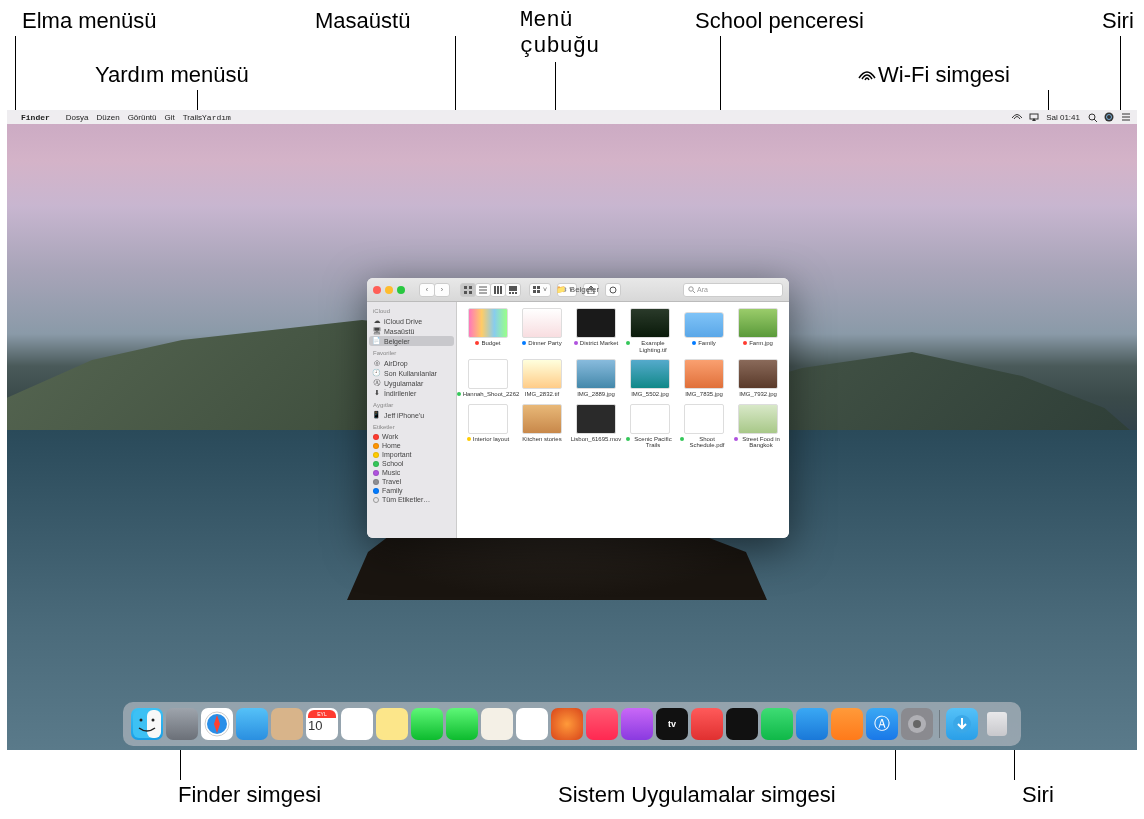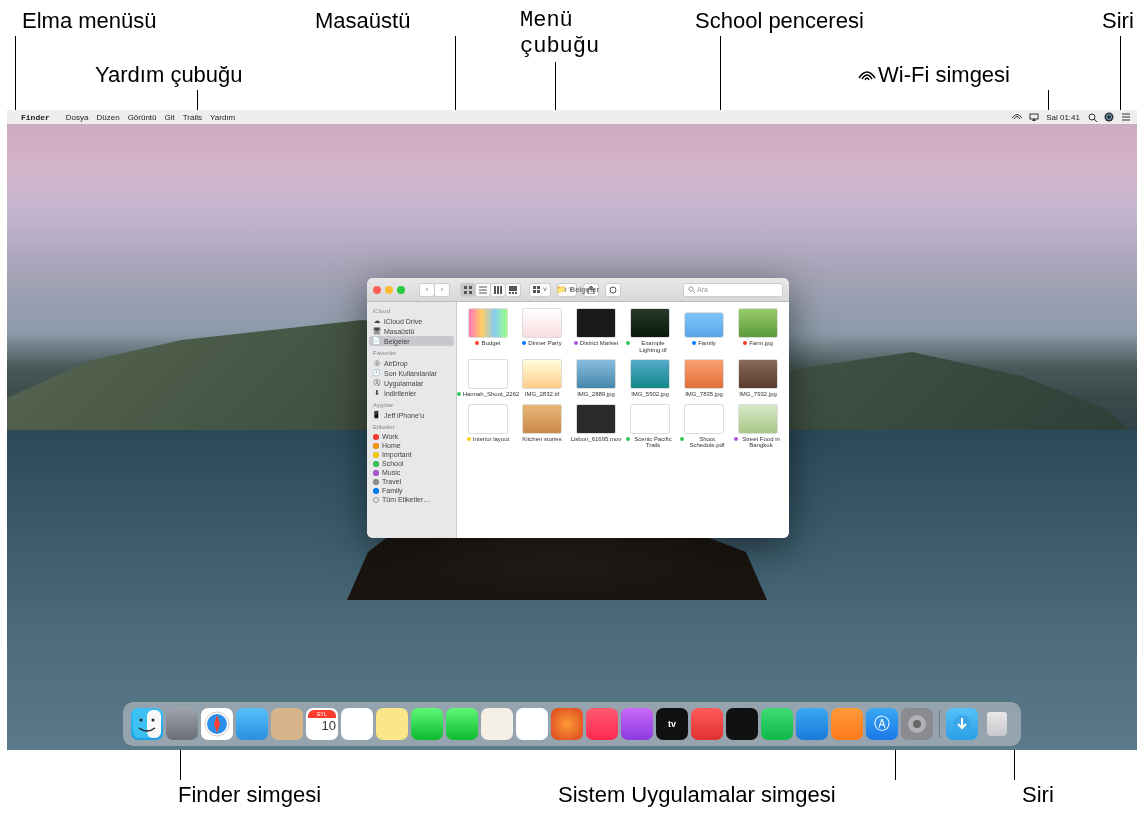--- a/index.html
+++ b/index.html
@@ -168,21 +168,21 @@
 .t16 { background: #fff;}
 .t17 { background: #fff;}
 .t18 { background: linear-gradient(#d8e8c8,#a8c888);}
 </style>
 </head>
 <body>
 
 <div class="callout" style="left:22px;top:8px;">Elma menüsü</div>
 <div class="callout-line" style="left:15px;top:36px;width:1px;height:75px;"></div>
 
-<div class="callout" style="left:95px;top:62px;">Yardım çubuğu</div>
+<div class="callout" style="left:95px;top:62px;">Yardım menüsü</div>
 <div class="callout-line" style="left:197px;top:90px;width:1px;height:22px;"></div>
 
 <div class="callout" style="left:315px;top:8px;">Masaüstü</div>
 <div class="callout-line" style="left:455px;top:36px;width:1px;height:125px;"></div>
 
 <div class="callout" style="left:520px;top:8px;font-family:Liberation Mono, monospace;">Menü
 çubuğu</div>
 <div class="callout-line" style="left:555px;top:62px;width:1px;height:50px;"></div>
 
 <div class="callout" style="left:695px;top:8px;">School penceresi</div>
@@ -211,21 +211,21 @@
     <div class="mountain2"></div>
     <div class="mountain1"></div>
   </div>
   <div class="ocean"></div>
   <div class="rocks"></div>
 
   <div class="menubar">
     <div class="left">
       <span class="apple"></span>
       <span class="bold">Finder</span>
-      <span id="menu-items"><span style="margin-left: 8px;">Dosya</span><span style="margin-left: 8px;">Düzen</span><span style="margin-left: 8px;">Görüntü</span><span style="margin-left: 8px;">Git</span><span style="margin-left: 8px;">Trails</span><span style="margin-left: 8px;">Yardım</span></span>
+      <span id="menu-items"><span style="margin-left: 8px;">Dosya</span><span style="margin-left: 8px;">Düzen</span><span style="margin-left: 8px;">Görüntü</span><span style="margin-left: 8px;">Git</span><span style="margin-left: 8px;">Trails</span><span style="margin-left: 0; font-family: Liberation Mono, monospace;">Yardım</span></span>
     </div>
     <div class="right">
       <span class="micon">
           <svg width="10" height="8">
             <path d="M0 5 Q5 -2 10 5 M2 6 Q5 1 8 6" stroke="#333" fill="none" stroke-width="1"></path>
           </svg>
         </span>
       <span class="micon">
           <svg width="10" height="8">
             <rect x="1" y="1" width="8" height="5" fill="none" stroke="#333" stroke-width="1"></rect>
@@ -551,21 +551,21 @@
           <circle cx="13" cy="13" r="12" fill="#fff" stroke="#ccc"></circle>
           <circle cx="13" cy="13" r="10" fill="#2a8fe8"></circle>
           <path d="M13 4 L16 13 L13 22 L10 13 Z" fill="#ff4030"></path>
         </svg>
       </div>
       <div class="dock-icon di-mail" title="Mail"></div>
       <div class="dock-icon di-contacts" title="Kişiler"></div>
       <div class="dock-icon di-calendar" title="Takvim">
         <div style="width:28px;height:28px;background:#fff;border-radius:6px;">
           <div style="height:8px;background:#ff3b30;border-radius:6px 6px 0 0;font-size:5px;color:#fff;text-align:center;line-height:8px;">EYL</div>
-          <div style="font-size:13px;text-align:right;color:#333;">10</div>
+          <div style="font-size:13px;text-align:left;color:#333;">10</div>
         </div>
       </div>
       <div class="dock-icon di-reminders" title="Anımsatıcılar"></div>
       <div class="dock-icon di-notes" title="Notlar"></div>
       <div class="dock-icon di-messages" title="Mesajlar"></div>
       <div class="dock-icon di-facetime" title="FaceTime"></div>
       <div class="dock-icon di-maps" title="Haritalar"></div>
       <div class="dock-icon di-photos" title="Fotoğraflar"></div>
       <div class="dock-icon di-photobooth" title="Photo Booth"></div>
       <div class="dock-icon di-music" title="Müzik"></div>

